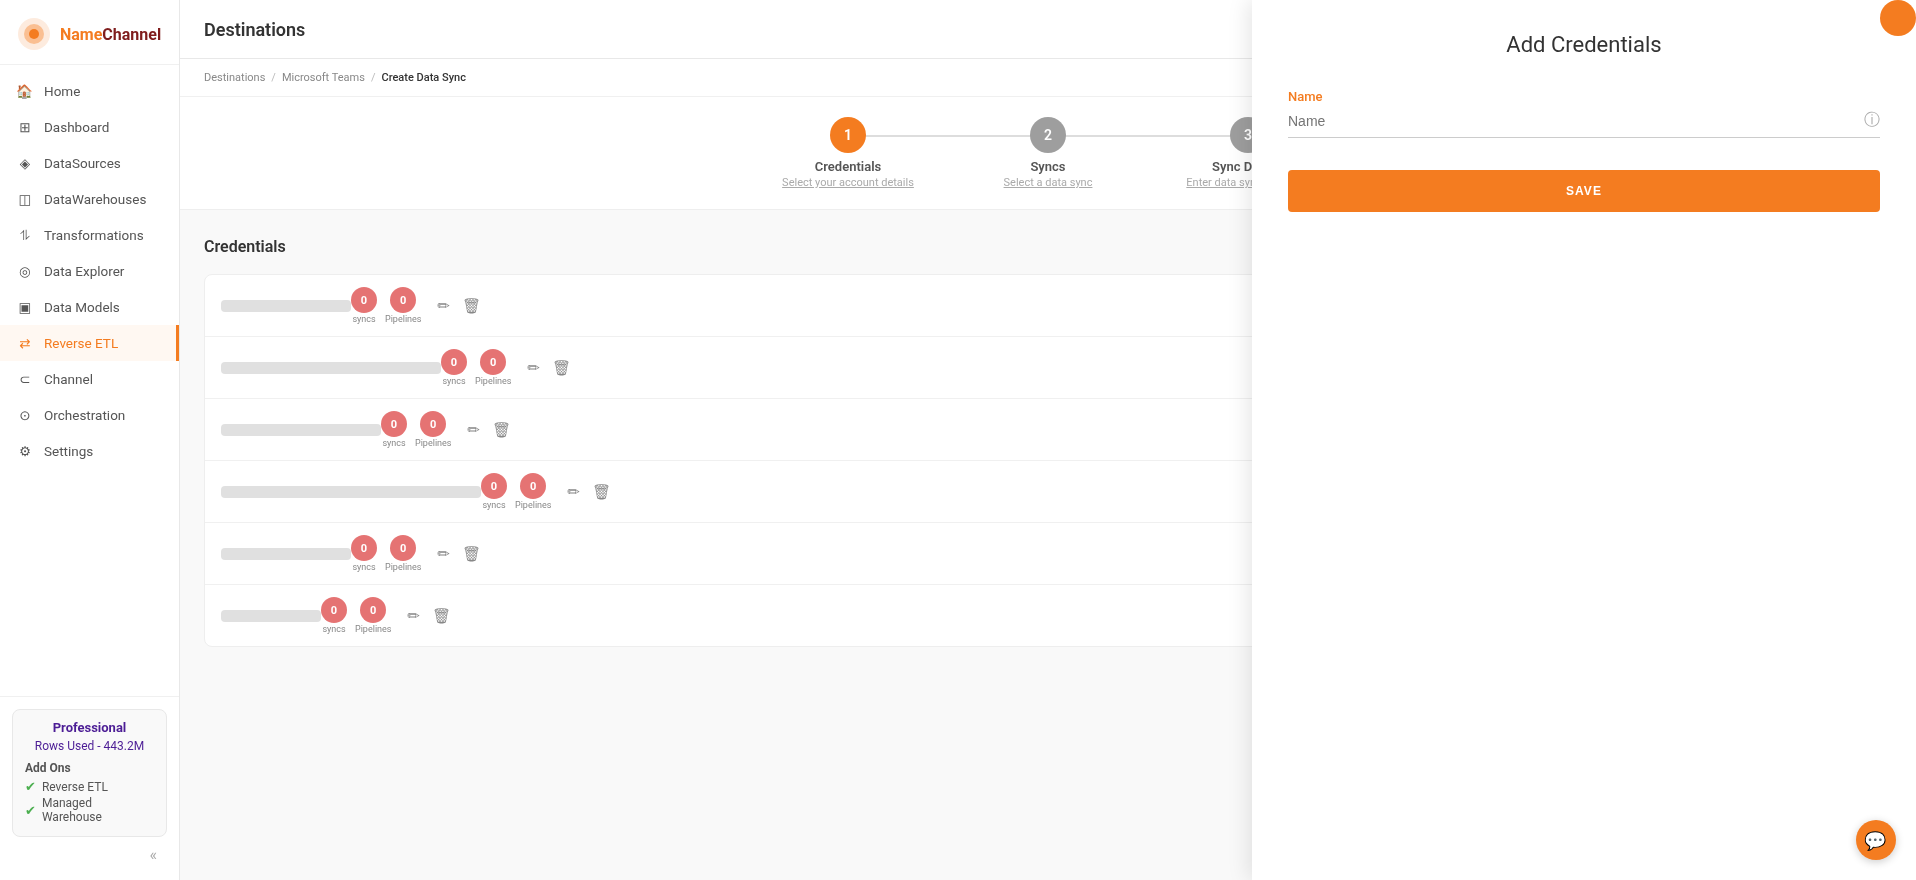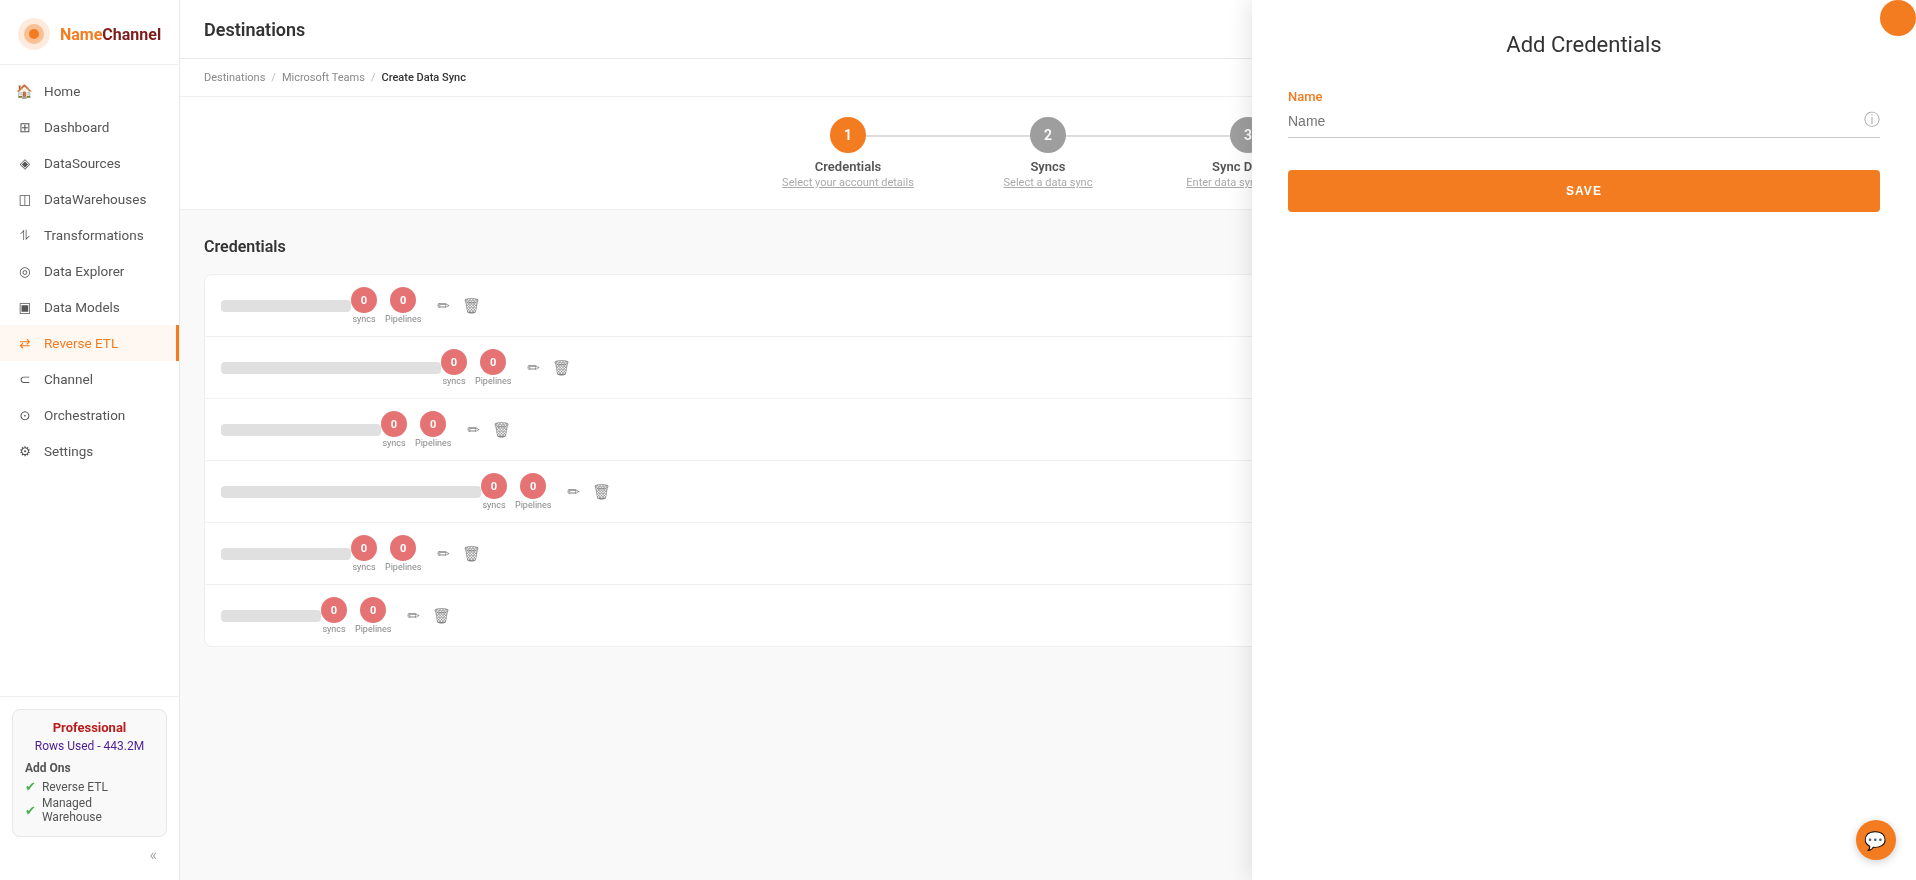--- a/index.html
+++ b/index.html
@@ -54,21 +54,21 @@
       padding: 12px;
       border-top: 1px solid #f0f0f0;
     }
     .plan-box {
       background: #f9f9f9;
       border: 1px solid #e8e8e8;
       border-radius: 8px;
       padding: 10px 12px;
       font-size: 12px;
     }
-    .plan-title { font-weight: 700; font-size: 13px; text-align: center; margin-bottom: 4px; color: #b91c1c; }
+    .plan-title { font-weight: 700; font-size: 13px; text-align: center; margin-bottom: 4px; color: #4c1d95; }
     .plan-rows { color: #4c1d95; text-align: center; margin-bottom: 8px; }
     .plan-addons-title { font-weight: 700; color: #555; margin-bottom: 4px; }
     .addon-item { display: flex; align-items: center; gap: 6px; color: #555; margin-bottom: 2px; }
     .addon-check { color: #4caf50; font-size: 13px; }
     .sidebar-collapse {
       display: flex;
       justify-content: flex-end;
       padding: 8px 10px 4px;
     }
     .collapse-btn { cursor: pointer; color: #aaa; font-size: 16px; }

